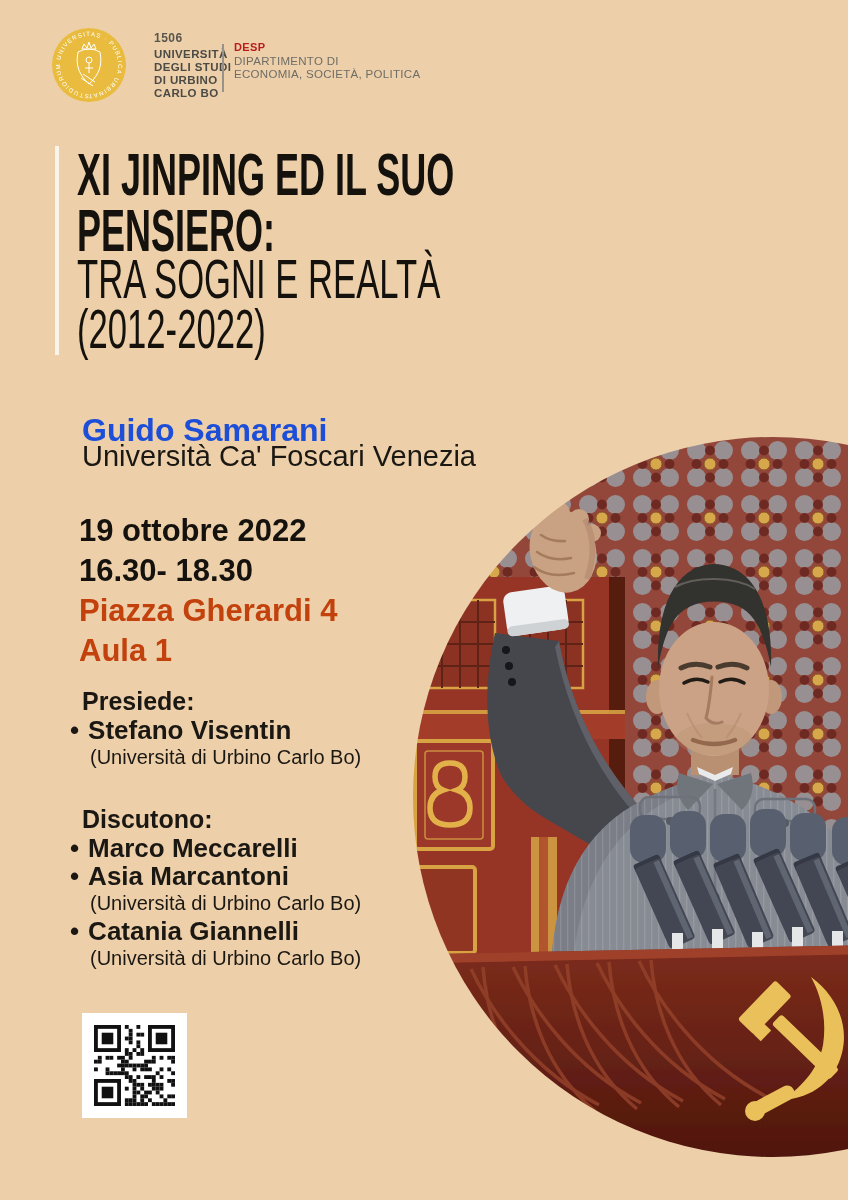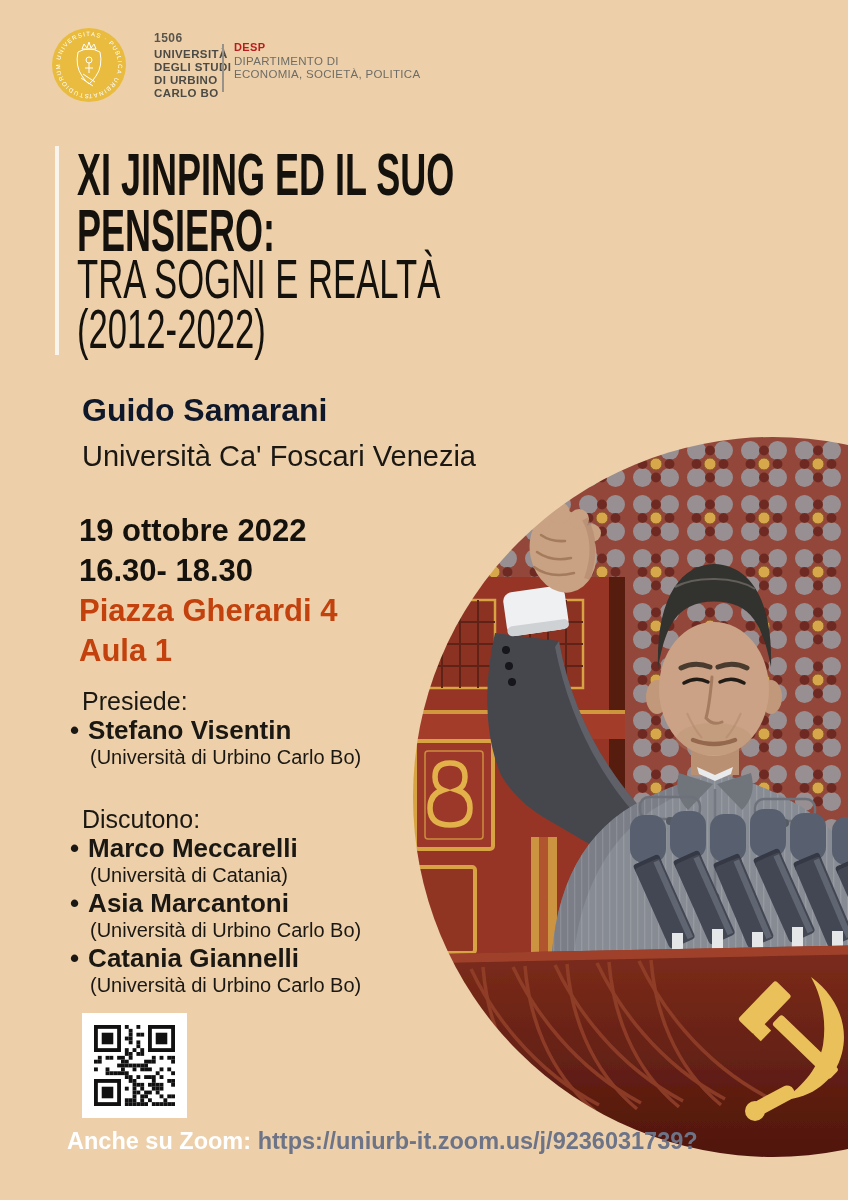--- a/index.html
+++ b/index.html
@@ -17,29 +17,29 @@
   .desp-text{left:234px;top:41px;color:#6e6c67;}
   .desp-name{font-size:11px;font-weight:700;color:#b91c1c;margin-bottom:2px;letter-spacing:.4px;}
   .desp-line{font-size:11.5px;line-height:13px;letter-spacing:.3px;}
   
   .title-rule{left:55px;top:146px;width:4px;height:209px;background:#faf5ec;}
   .t{left:77px;color:#15120e;white-space:nowrap;transform-origin:0 0;}
   .t-bold{font-size:59px;font-weight:700;transform:scaleX(.61);letter-spacing:0;}
   .t-light{font-size:55px;font-weight:400;transform:scaleX(.63);}
   .t1{top:141px;} .t2{top:197px;} .t3{top:247px;} .t4{top:297px;}
   
-  .speaker-name{left:82px;top:392px;font-size:32px;font-weight:700;color:#0f172a;}
+  .speaker-name{left:82px;top:412px;font-size:32px;font-weight:700;color:#1d4ed8;}
   .speaker-aff{left:82px;top:440px;font-size:29px;font-weight:400;color:#1b1814;}
   
   .event{left:79px;top:511px;font-size:31px;font-weight:700;line-height:40px;color:#15120e;}
   .event .wht{color:#c2410c;}
   
   .plist{left:70px;color:#1b1813;}
   .chair{top:686px;} .disc{top:804px;}
-  .plist-label{font-size:25px;font-weight:400;line-height:30px;margin-left:12px;}
+  .plist-label{font-size:25px;font-weight:700;line-height:30px;margin-left:12px;}
   .p-name{font-size:26px;font-weight:700;line-height:28px;}
   .p-name .blt{margin-right:9px;font-weight:700;}
   .p-aff{font-size:20px;font-weight:400;line-height:27px;margin-left:20px;}
   
   .qr-box{left:82px;top:1013px;width:105px;height:105px;background:#ffffff;}
   .qr-box svg{position:absolute;left:12px;top:12px;}
   
   .zoom-note{left:62px;top:1126px;font-size:23.5px;font-weight:700;line-height:31px;white-space:nowrap;}
   .zoom-label{color:#ffffff;margin-left:5px;}
   .zoom-url{color:#6d7488;}
@@ -299,21 +299,20 @@
 
   <div class="abs plist chair">
     <div class="plist-label">Presiede:</div>
     <div class="p-name"><span class="blt">•</span><span>Stefano Visentin</span></div>
     <div class="p-aff">(Università di Urbino Carlo Bo)</div>
   </div>
 
   <div class="abs plist disc">
     <div class="plist-label">Discutono:</div>
     <div class="p-name"><span class="blt">•</span><span>Marco Meccarelli</span></div>
-    <div class="p-aff">(Università di Catania)</div>
     <div class="p-name"><span class="blt">•</span><span>Asia Marcantoni</span></div>
     <div class="p-aff">(Università di Urbino Carlo Bo)</div>
     <div class="p-name"><span class="blt">•</span><span>Catania Giannelli</span></div>
     <div class="p-aff">(Università di Urbino Carlo Bo)</div>
   </div>
 
   <div class="abs qr-box">
     <svg id="qr" width="81" height="81" viewBox="0 0 81 81">
         <rect x="0" y="34.714285714285715" width="3.857142857142857" height="3.857142857142857" fill="#111"></rect>
         <rect x="0" y="42.42857142857143" width="3.857142857142857" height="3.857142857142857" fill="#111"></rect>
@@ -437,16 +436,15 @@
         <rect x="54" y="0" width="27" height="27" fill="#111"></rect>
         <rect x="57.85714285714286" y="3.857142857142857" width="19.285714285714285" height="19.285714285714285" fill="#fff"></rect>
         <rect x="61.714285714285715" y="7.714285714285714" width="11.571428571428571" height="11.571428571428571" fill="#111"></rect>
         <rect x="0" y="54" width="27" height="27" fill="#111"></rect>
         <rect x="3.857142857142857" y="57.85714285714286" width="19.285714285714285" height="19.285714285714285" fill="#fff"></rect>
         <rect x="7.714285714285714" y="61.714285714285715" width="11.571428571428571" height="11.571428571428571" fill="#111"></rect>
       </svg>
   </div>
 
   <div class="abs zoom-note">
-    <div><span class="zoom-label">Anche su Zoom:</span> <span class="zoom-url">https://uniurb-it.zoom.us/j/9236031739?</span></div>
   </div>
 
 </div>
 
 </body></html>

